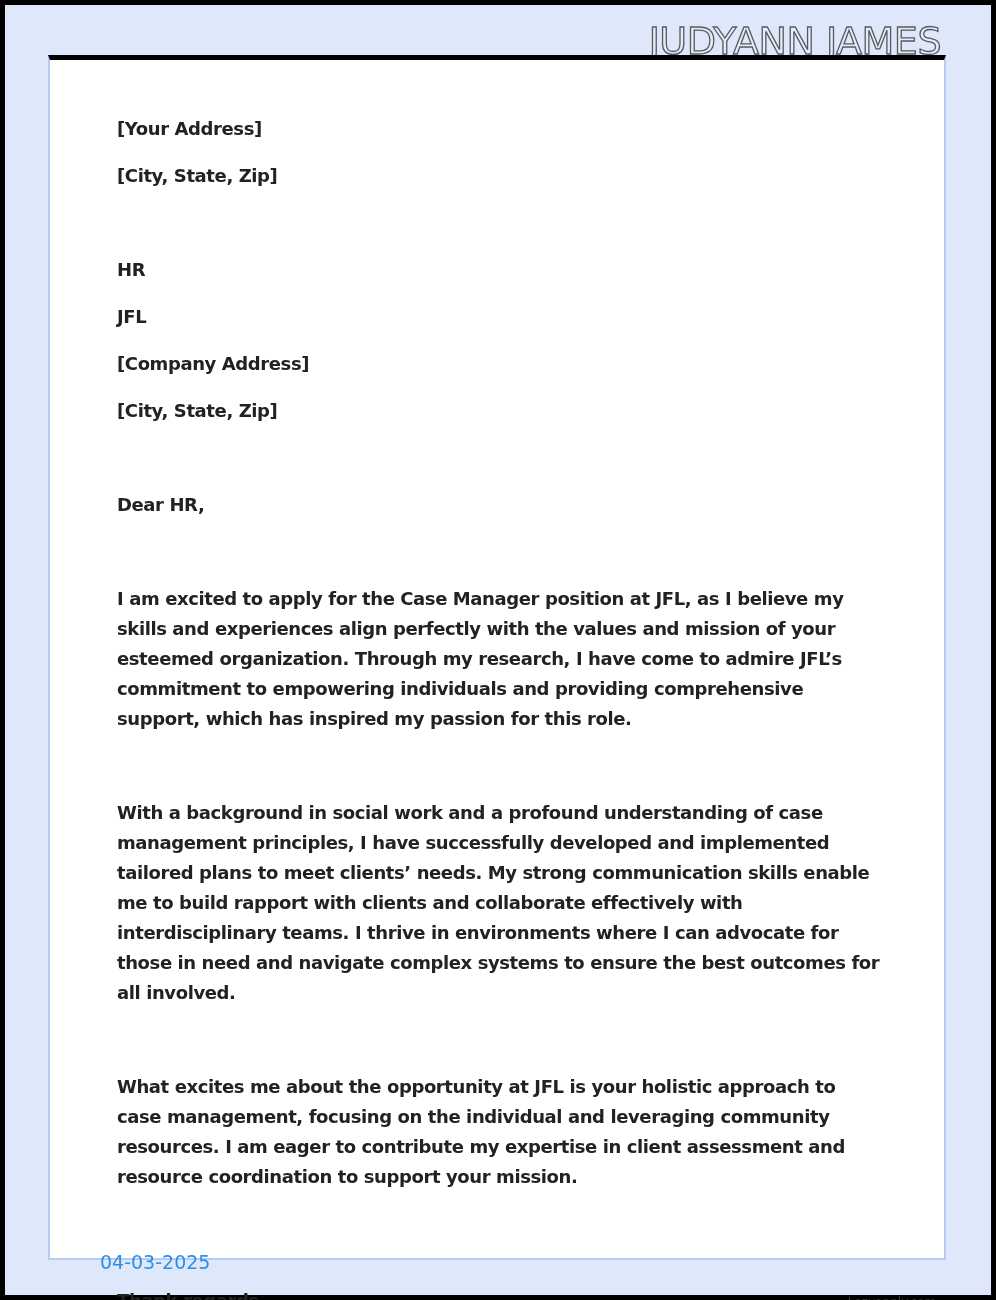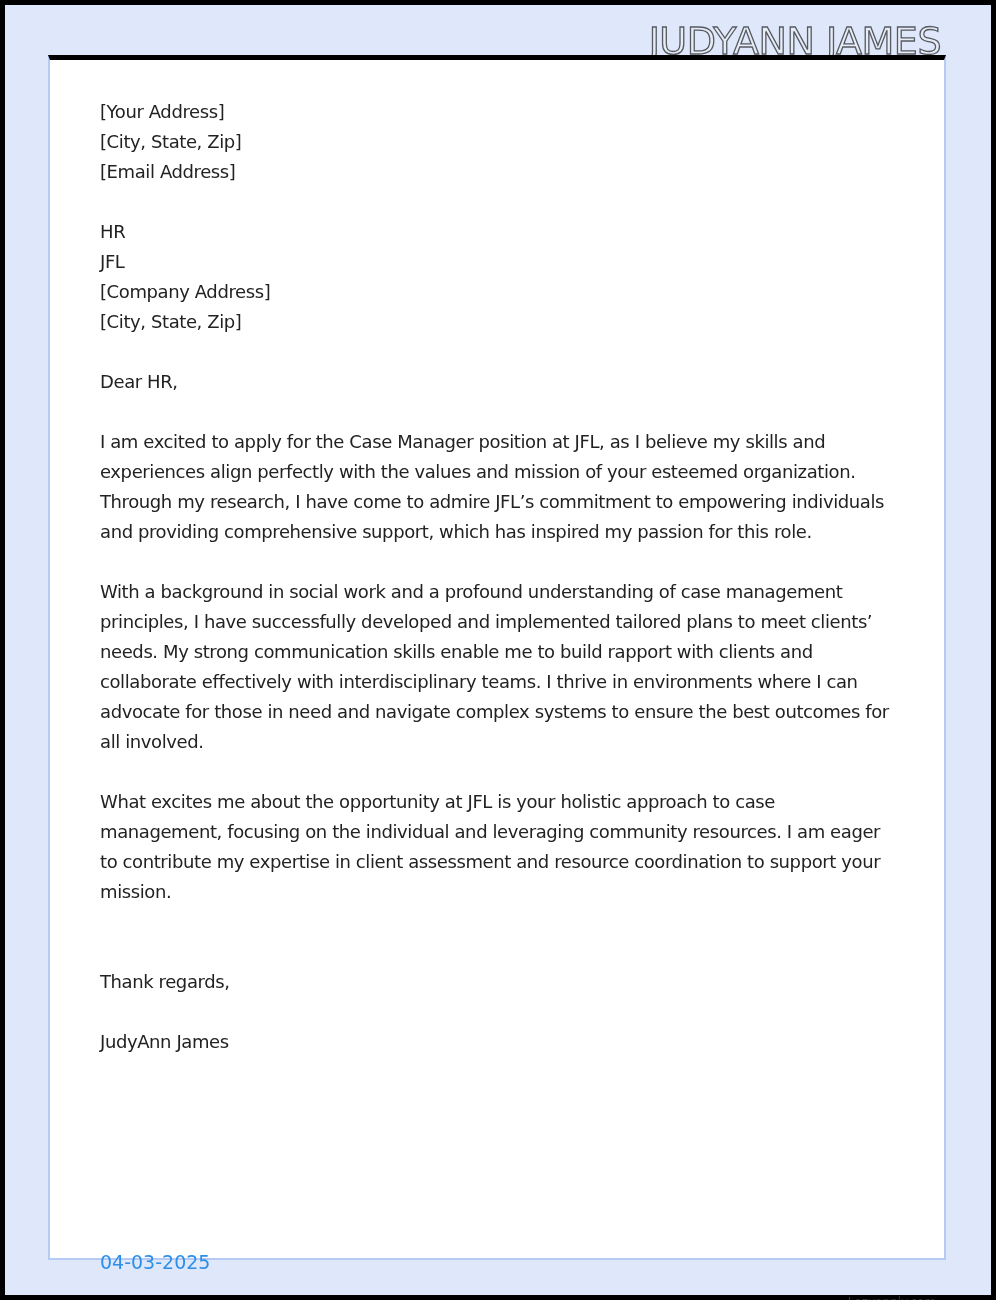--- a/index.html
+++ b/index.html
@@ -25,21 +25,21 @@
       background: #fff;
       border: 2px solid #b5cbf2;
       border-top: 5px solid #000;
       box-sizing: border-box;
     }
     .content {
       position: absolute; left: 100px; top: 97px; width: 800px;
       font-size: 18px; line-height: 30px; color: #222;
       letter-spacing: -0.4px;
     }
-    .content p { margin: 0; }
+    .content p { margin: 17px; font-weight: bold; }
     .gap { height: 30px; }
     .date-footer {
       position: absolute; left: 100px; top: 1248px;
       font-size: 19px; color: #2d8ee8; line-height: 28px; text-align: right;
     }
     .brand {
       position: absolute; right: 60px; top: 1245px;
       font-size: 12px; color: #333; line-height: 18px; margin-top: 48px;
     }
   </style>
@@ -49,21 +49,20 @@
 <div class="frame">
   <div class="name-header">JUDYANN JAMES</div>
 </div>
 
 <div class="page"></div>
 
 <div class="content">
   <div>
     <p>[Your Address]</p>
     <p>[City, State, Zip]</p>
-    <p>[Email Address]</p>
   </div>
   <div class="gap"></div>
   <div>
     <p>HR</p>
     <p>JFL</p>
     <p>[Company Address]</p>
     <p>[City, State, Zip]</p>
   </div>
   <div class="gap"></div>
   <p>Dear HR,</p>

